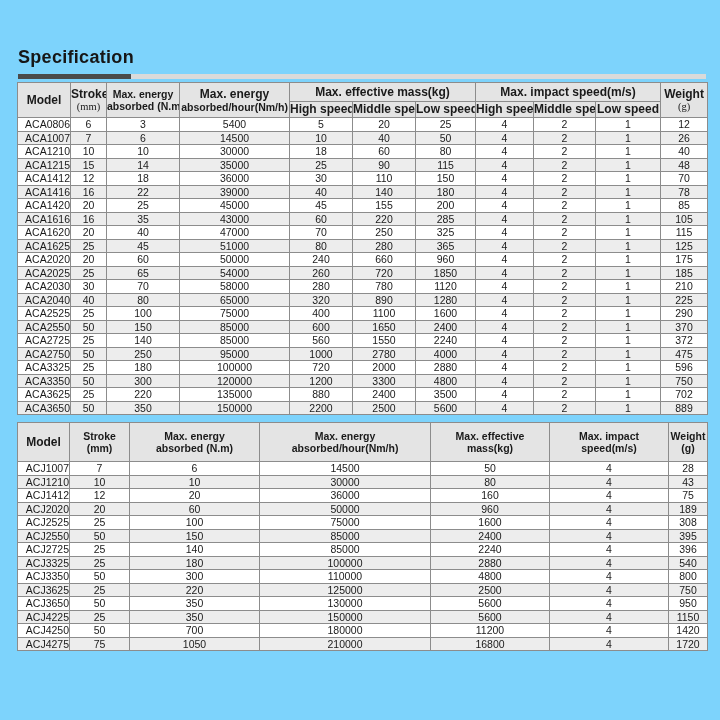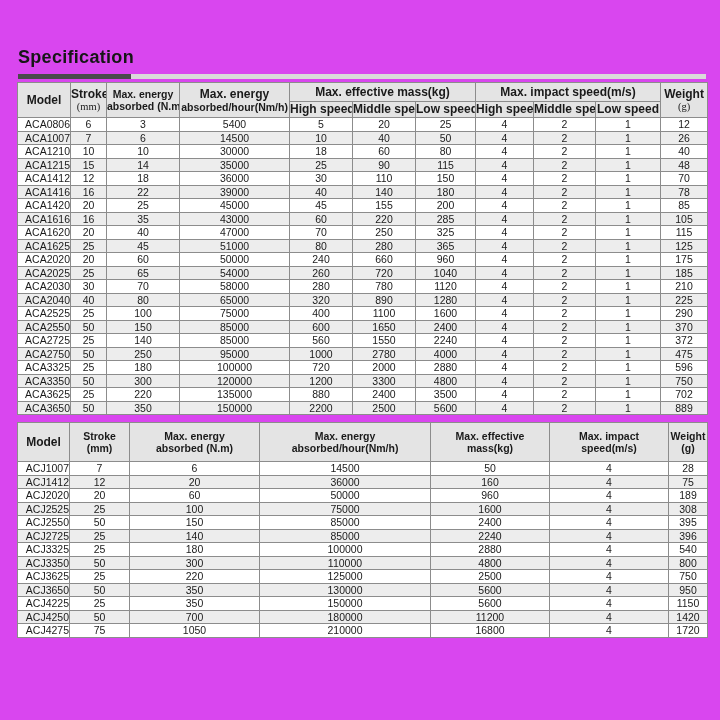--- a/index.html
+++ b/index.html
@@ -2,36 +2,36 @@
 <html><head>
 <meta charset="utf-8">
 <style>
   * { box-sizing: border-box; }
   html, body { margin: 0; padding: 0; background: #ffffff; }
   body {
     width: 720px; height: 720px;
     font-family: "Liberation Sans", "DejaVu Sans", sans-serif;
     color: #1a1a1a;
   }
-  .page { position: relative; width: 720px; height: 720px; background: #d946ef; overflow: hidden; }
+  .page { position: relative; width: 720px; height: 720px; background: #7dd3fc; overflow: hidden; }
 
   .title {
     position: absolute; left: 18px; top: 47px;
     font-size: 18px; font-weight: bold; letter-spacing: 0.3px; color: #161616;
   }
   .underline {
     position: absolute; left: 18px; top: 74px; width: 688px; height: 5px;
     background: #dadada;
   }
   .underline-dark {
     position: absolute; left: 0; top: 0; width: 113px; height: 5px;
     background: #4a4a4a;
   }
 
-  table { border-collapse: collapse; table-layout: fixed; background: #fff; }
+  table { border-collapse: collapse; table-layout: fixed; background: #fff; border-radius: 16px; }
   .t-aca { position: absolute; left: 17px; top: 82px; width: 690px; }
   .t-acj { position: absolute; left: 17px; top: 422px; width: 690px; }
 
   th, td {
     border: 1px solid #8c8c8c;
     text-align: center; vertical-align: middle;
     padding: 0; overflow: hidden; white-space: nowrap;
     font-size: 10.5px; line-height: 12.5px;
   }
   thead th { background: #e4e4e4; font-weight: bold; }
@@ -257,21 +257,21 @@
           <td>1</td>
           <td>175</td>
         </tr>
         <tr>
           <td class="model">ACA2025</td>
           <td>25</td>
           <td>65</td>
           <td>54000</td>
           <td>260</td>
           <td>720</td>
-          <td>1040</td>
+          <td>1850</td>
           <td>4</td>
           <td>2</td>
           <td>1</td>
           <td>185</td>
         </tr>
         <tr>
           <td class="model">ACA2030</td>
           <td>30</td>
           <td>70</td>
           <td>58000</td>
@@ -448,20 +448,29 @@
         <tr>
           <td class="model">ACJ1007</td>
           <td>7</td>
           <td>6</td>
           <td>14500</td>
           <td>50</td>
           <td>4</td>
           <td>28</td>
         </tr>
         <tr>
+          <td class="model">ACJ1210</td>
+          <td>10</td>
+          <td>10</td>
+          <td>30000</td>
+          <td>80</td>
+          <td>4</td>
+          <td>43</td>
+        </tr>
+        <tr>
           <td class="model">ACJ1412</td>
           <td>12</td>
           <td>20</td>
           <td>36000</td>
           <td>160</td>
           <td>4</td>
           <td>75</td>
         </tr>
         <tr>
           <td class="model">ACJ2020</td>

